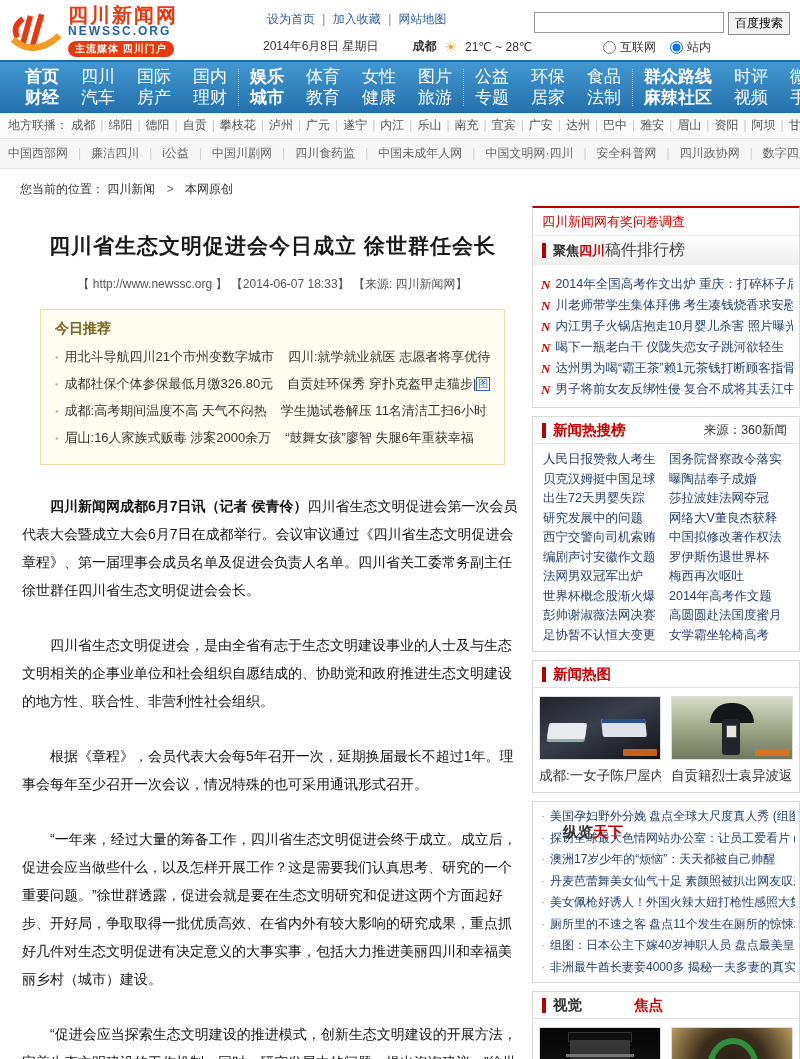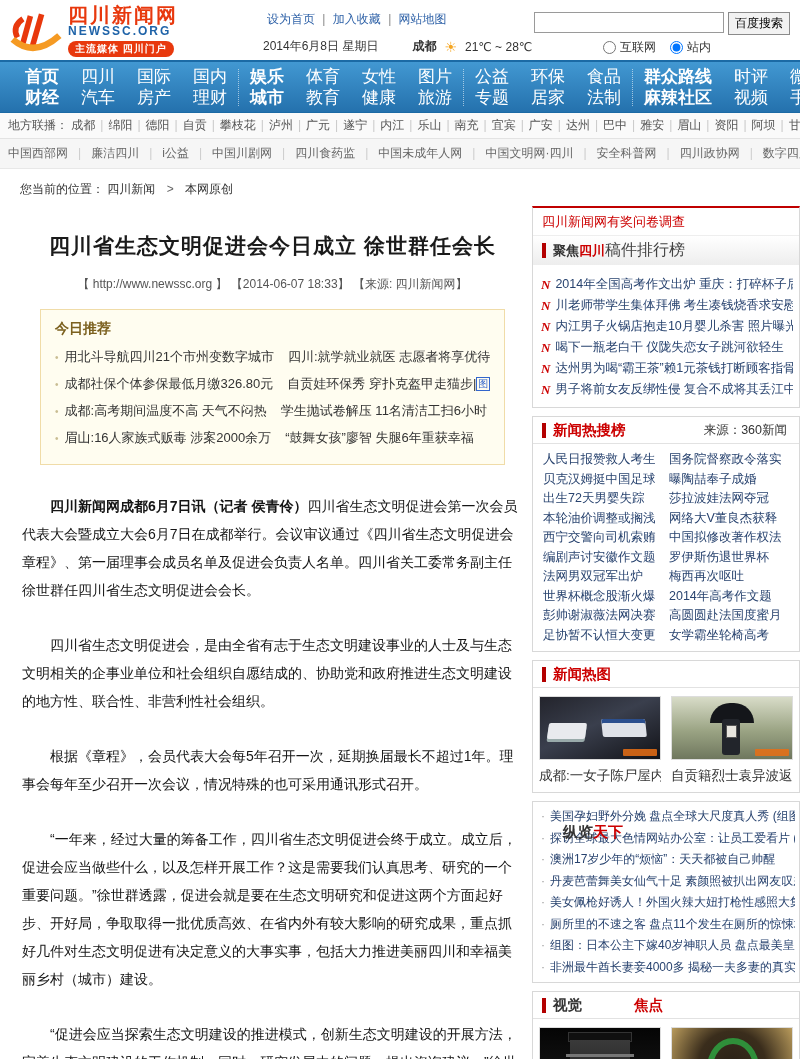--- a/index.html
+++ b/index.html
@@ -303,21 +303,21 @@
         <span class="t">新闻热搜榜</span>
         <span class="src">来源：360新闻</span>
       </div>
       <div class="hot-grid">
         <a href="#">人民日报赞救人考生</a>
           <a href="#">国务院督察政令落实</a>
         <a href="#">贝克汉姆挺中国足球</a>
           <a href="#">曝陶喆奉子成婚</a>
         <a href="#">出生72天男婴失踪</a>
           <a href="#">莎拉波娃法网夺冠</a>
-        <a href="#">本轮油价调整或搁浅</a>
+        <a href="#">研究发展中的问题</a>
           <a href="#">网络大V董良杰获释</a>
         <a href="#">西宁交警向司机索贿</a>
           <a href="#">中国拟修改著作权法</a>
         <a href="#">编剧声讨安徽作文题</a>
           <a href="#">罗伊斯伤退世界杯</a>
         <a href="#">法网男双冠军出炉</a>
           <a href="#">梅西再次呕吐</a>
         <a href="#">世界杯概念股渐火爆</a>
           <a href="#">2014年高考作文题</a>
         <a href="#">彭帅谢淑薇法网决赛</a>

